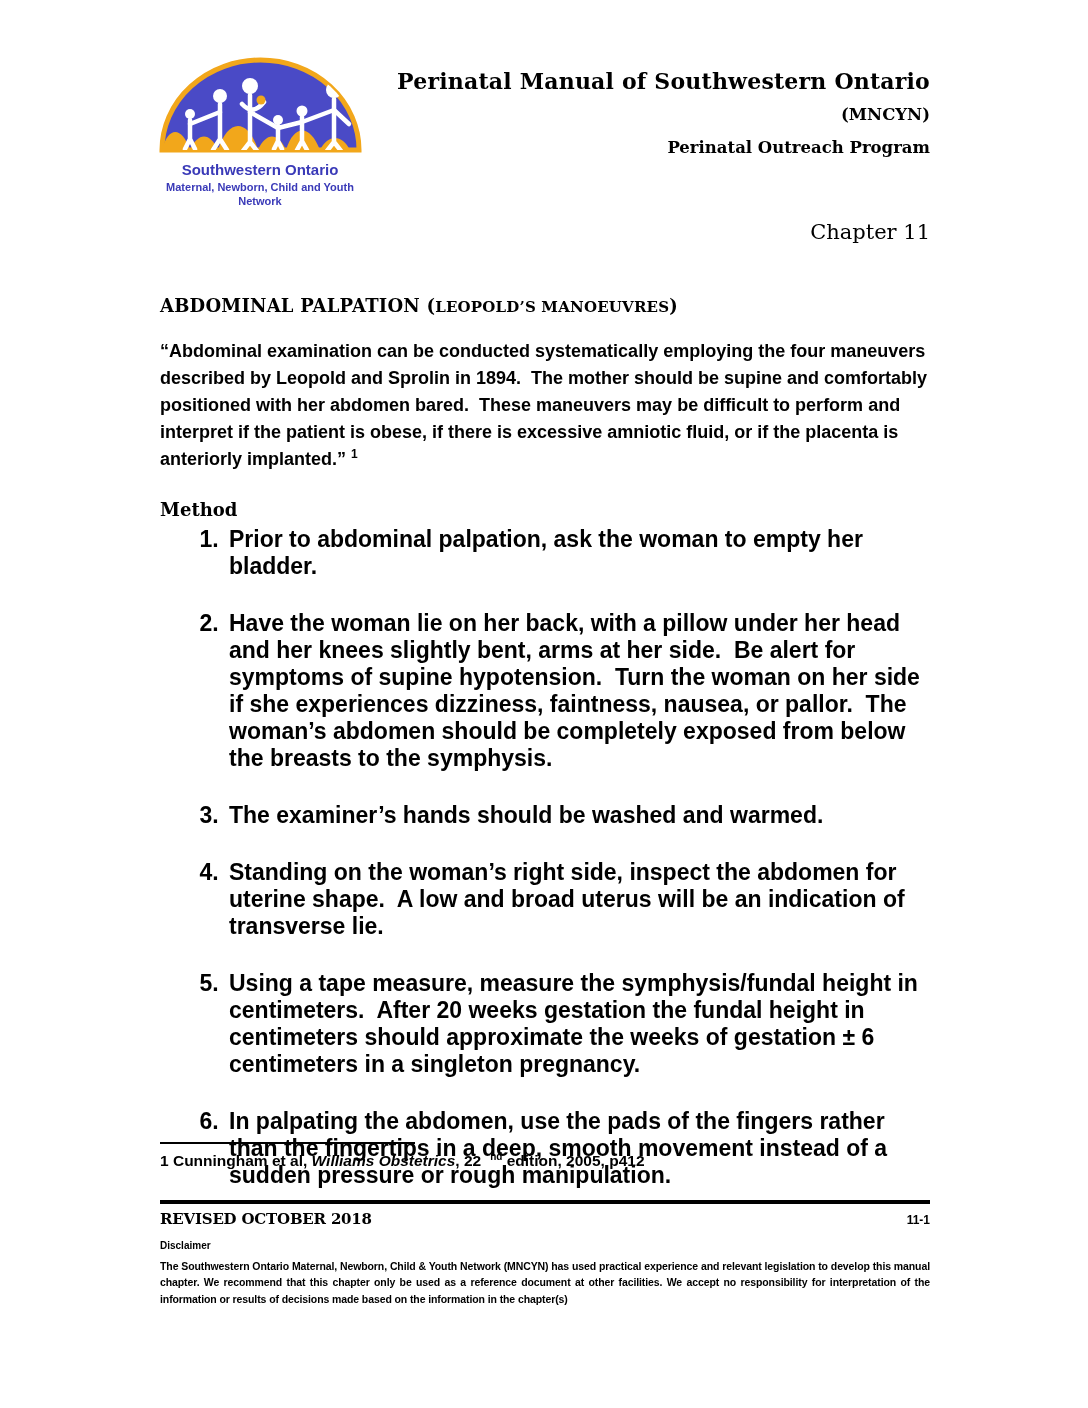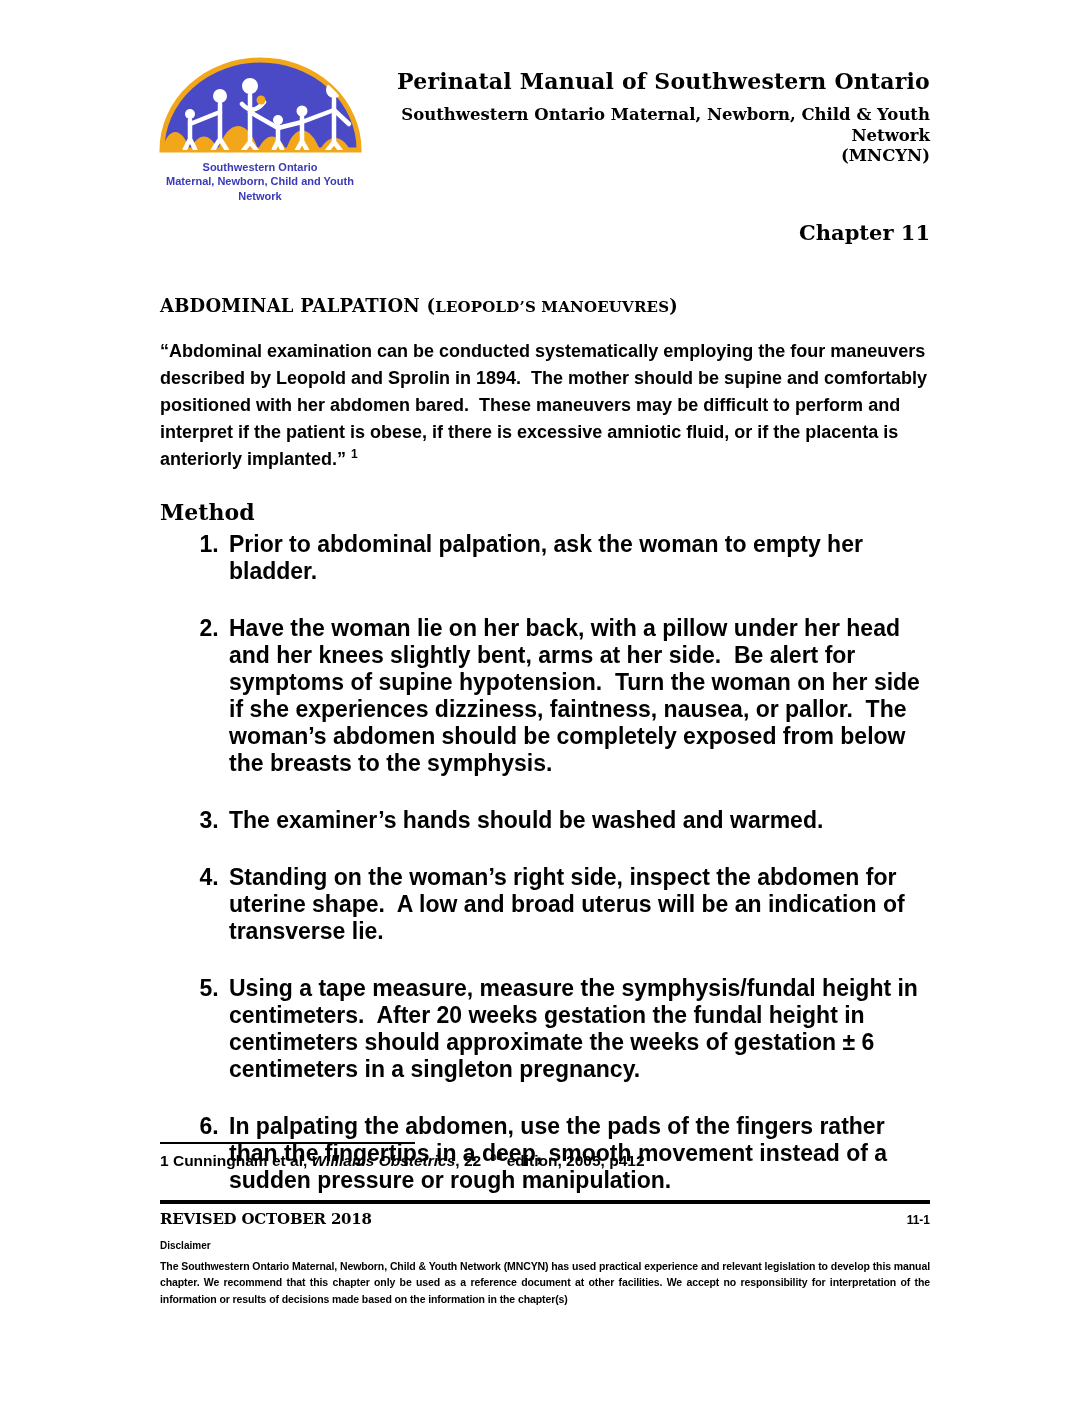--- a/index.html
+++ b/index.html
@@ -10,50 +10,50 @@
     background:#ffffff;
     font-family:"Liberation Sans", sans-serif;
     color:#000;
     overflow:hidden;
   }
 
   
   .header { position:absolute; left:155px; top:54px; right:158px; display:flex; }
   .logo-block { width:210px; flex:0 0 auto; text-align:center; }
   .logo-caption { margin-top:2px; color:#3a3ab8; font-weight:bold; line-height:1.3; }
-  .logo-caption .cap1 { font-size:11px; }
+  .logo-caption .cap1 { font-size:15px; }
   .logo-caption .cap2 { font-size:11px; }
   .header-text { flex:1; text-align:right; font-family:"DejaVu Serif","Liberation Serif",serif; padding-top:14px; }
   .manual-title { font-size:22px; font-weight:bold; letter-spacing:0.2px; }
   .subtitle { margin-top:11px; font-size:16.5px; font-weight:bold; line-height:1.25; }
   .program { margin-top:12px; font-size:16.5px; font-weight:bold; }
 
   
   .chapter {
     position:absolute; right:158px; top:220px;
     font-family:"DejaVu Serif","Liberation Serif",serif;
-    font-size:21px; font-weight:bold;
+    font-size:21px; font-weight:normal;
   }
 
   
   .content { position:absolute; left:160px; top:295px; width:770px; }
   .section-heading {
     font-family:"DejaVu Serif","Liberation Serif",serif;
     font-size:18px; font-weight:bold; letter-spacing:0.2px;
   }
   .section-heading .smallcaps { font-size:15px; }
   .quote {
     margin-top:22px; font-size:18px; font-weight:600;
     line-height:27px; white-space:pre-wrap;
   }
   .quote sup { font-size:12px; line-height:0; font-weight:bold; }
   .method-heading {
     margin-top:26px;
     font-family:"DejaVu Serif","Liberation Serif",serif;
-    font-size:22px; font-weight:bold;
+    font-size:18px; font-weight:bold;
   }
   .method-list { margin-top:6px; padding-left:65px; }
   .method-list li {
     font-size:23px; font-weight:600; line-height:27px;
     margin-bottom:30px; padding-left:4px; white-space:pre-wrap;
   }
   .method-list li::marker { font-weight:600; }
 
   
   .bottom { position:absolute; left:160px; top:1142px; width:770px; }
@@ -127,23 +127,23 @@
       </svg>
       <div class="logo-caption">
         <div class="cap1">Southwestern Ontario</div>
         <div class="cap2">Maternal, Newborn, Child and Youth Network</div>
       </div>
     </div>
 
     <div class="header-text">
       <div class="manual-title">Perinatal Manual of Southwestern Ontario</div>
       <div class="subtitle">
-        <div>Southwestern Ontario Maternal, Newborn, Child &amp; Youth Network</div>
         <div>(MNCYN)</div>
       </div>
+      <div class="program">Perinatal Outreach Program</div>
     </div>
   </header>
 
   <div class="chapter">Chapter 11</div>
 
   <main class="content">
     <h2 class="section-heading"><span>ABDOMINAL PALPATION (</span><span class="smallcaps">LEOPOLD’S MANOEUVRES</span><span>)</span></h2>
 
     <p class="quote"><span>“Abdominal examination can be conducted systematically employing the four maneuvers described by Leopold and Sprolin in 1894.  The mother should be supine and comfortably positioned with her abdomen bared.  These maneuvers may be difficult to perform and interpret if the patient is obese, if there is excessive amniotic fluid, or if the placenta is anteriorly implanted.” </span><sup>1</sup></p>
 

